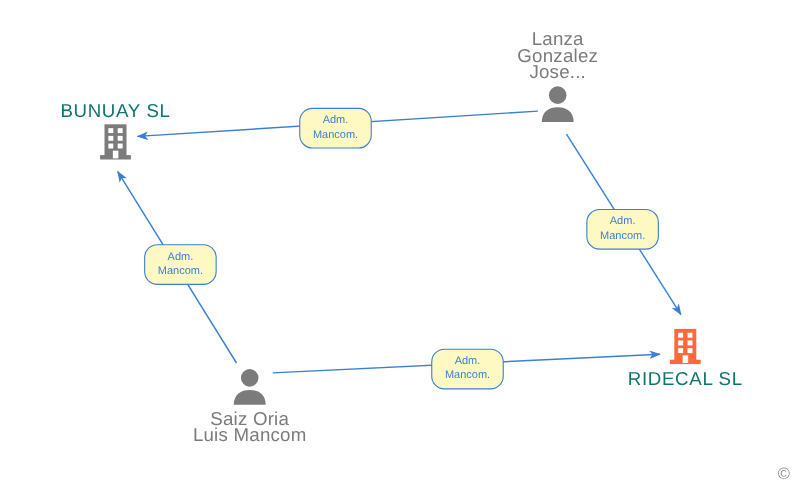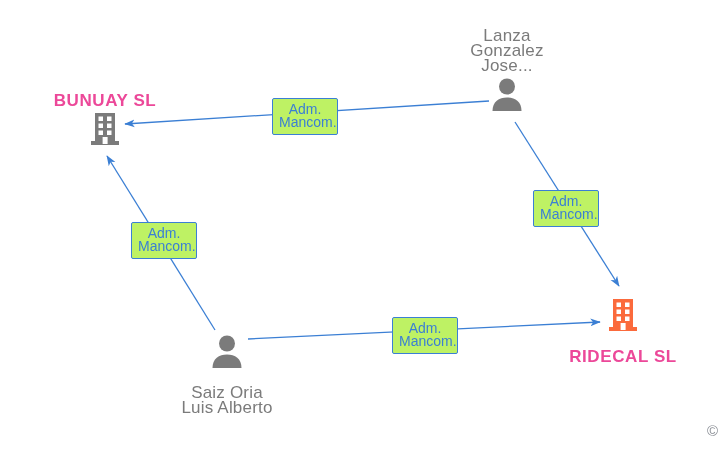--- a/index.html
+++ b/index.html
@@ -36,41 +36,41 @@
   }
   .node-label {
     font-size: 17px;
     line-height: 15px;
     color: #7b7b7b;
     text-align: center;
     letter-spacing: .2px;
     white-space: pre-line;
   }
   .node-label.company {
-    font-weight: bold;
+    font-weight: normal;
     letter-spacing: .6px;
-    color: #ec4899;
+    color: #0f766e;
   }
   .icon-wrap {
     width: 34px;
     height: 36px;
     display: block;
   }
-  .gap-top { margin-top: 16px; }
+  .gap-top { margin-top: 4px; }
   .gap-bot { margin-bottom: 3px; }
 
   
   .edge-label {
     position: absolute;
     box-sizing: border-box;
     border: 1px solid #3b7fd4;
-    border-radius: 2px;
-    background: #bef264;
+    border-radius: 12px;
+    background: #fef9c3;
     color: #3b7fd4;
-    font-size: 14px;
+    font-size: 10px;
     line-height: 13px;
     text-align: center;
     padding: 4px 6px 5px;
     white-space: pre-line;
     z-index: 4;
   }
 
   
   #watermark {
     position: absolute;
@@ -187,20 +187,20 @@
   </div>
 
   <div class="node" style="left:152px; top:333px;">
     <span class="icon-wrap">
       <svg viewBox="0 0 34 36" width="34" height="36" xmlns="http://www.w3.org/2000/svg">
         <circle cx="17" cy="10.5" r="8" fill="#7b7b7b"></circle>
         <path d="M2.5,35 C2.5,25.6 9,21.5 17,21.5 C25,21.5 31.5,25.6 31.5,35 Z" fill="#7b7b7b"></path>
       </svg>
     </span>
     <div class="node-label gap-top">Saiz Oria
-Luis Alberto</div>
+Luis Mancom</div>
   </div>
 
   <div id="watermark">
     <span class="copy">©</span>
   </div>
 
 </div>
 
 </body></html>

